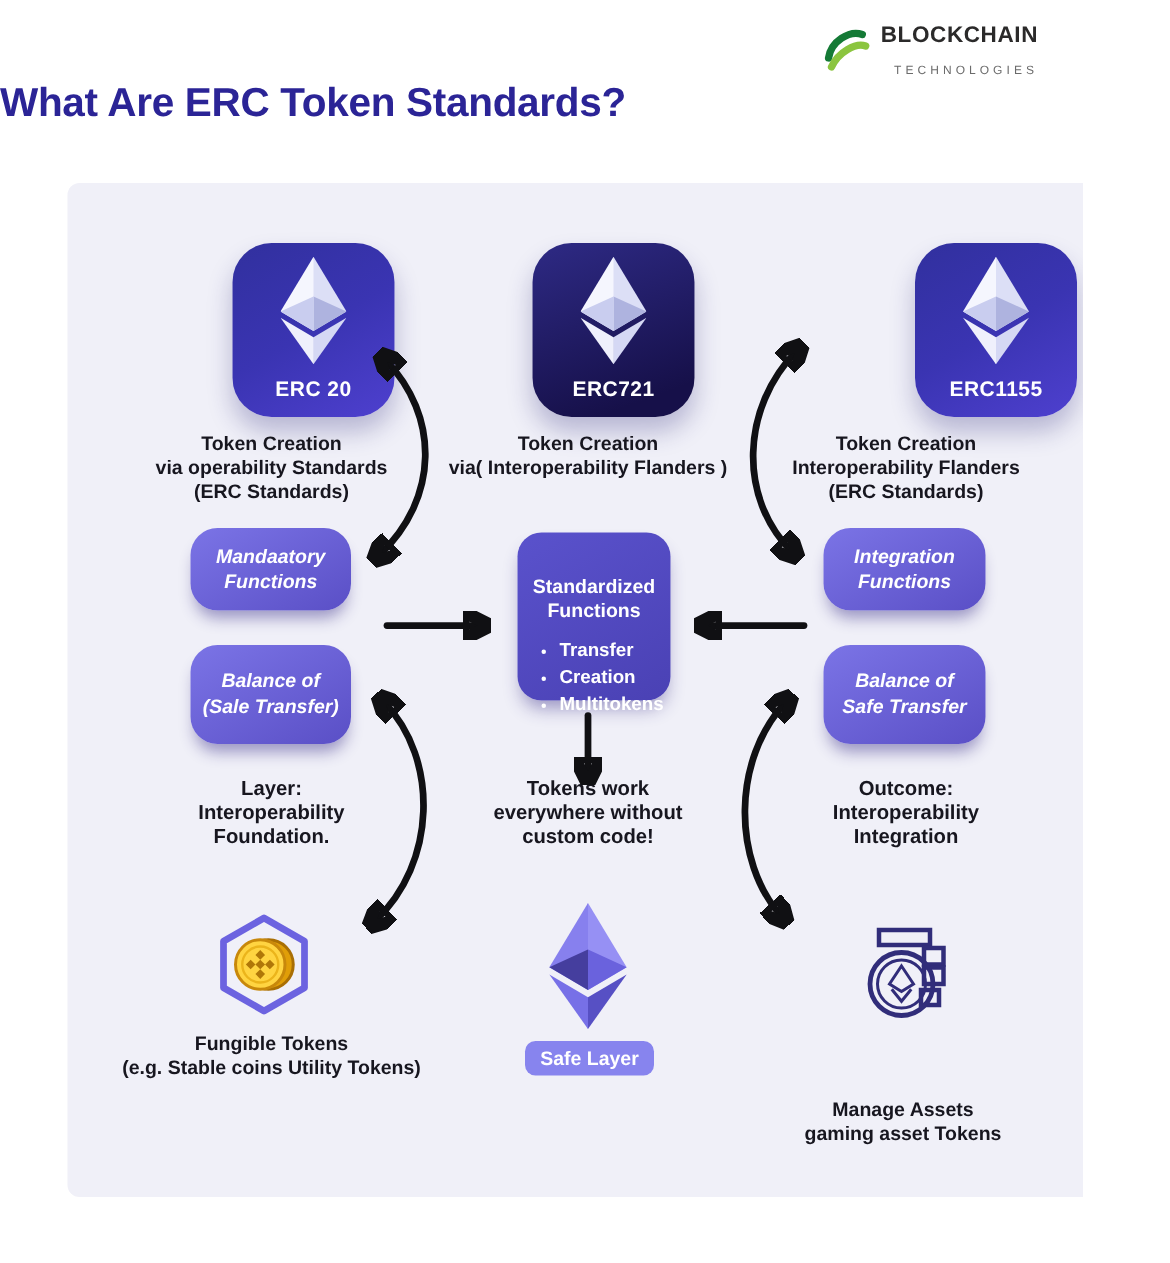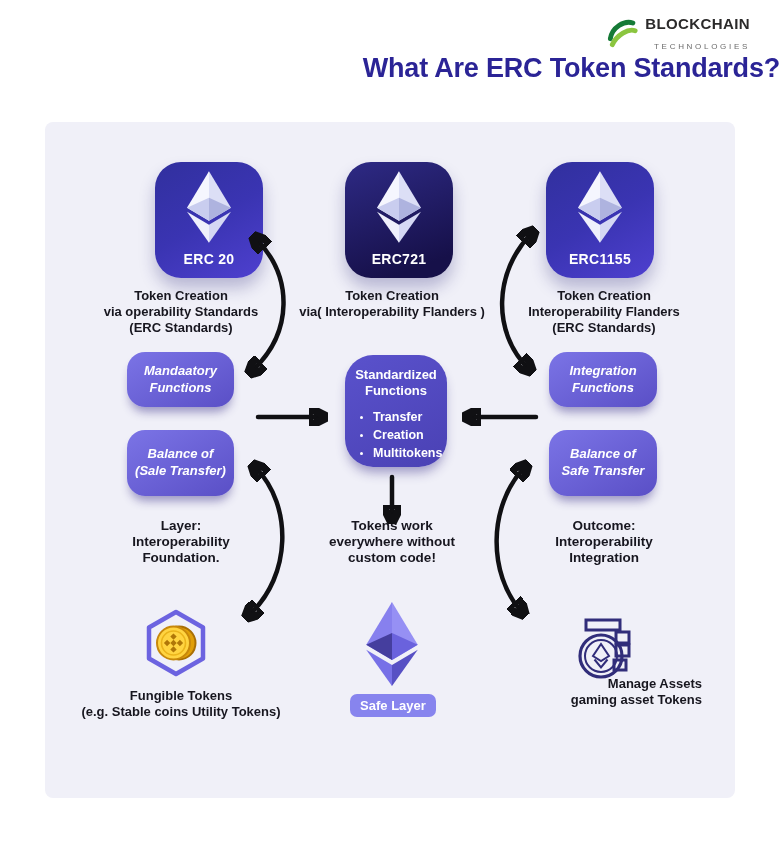--- a/index.html
+++ b/index.html
@@ -1,45 +1,45 @@
 <!DOCTYPE html>
 <html style="--title: #2B2496; --panel-bg: #F0F0F8; --card-blue-1: #31309E; --card-blue-2: #4E40CF; --card-dark-1: #2E2A85; --card-dark-2: #161049; --pill-light: #7B74E6; --pill-dark: #5A4FC6; --center-box-1: #5A52CC; --center-box-2: #4A41B4; --crate-pill: #8784EE; --hexagon: #6C63E0; --coin-gold: #FFD23F; --arrow: #101013; --text-dark: #17161F; --brand-text: #2B2A2A; --brand-sub: #6B6B6B;"><head>
 <meta charset="utf-8">
 <style>
   * { margin:0; padding:0; box-sizing:border-box; }
   html,body { background:#fff; }
   .page {
-    position:relative; width:780px; height:842px; background:#fff;
+    position:relative; width:722px; height:842px; background:#fff;
     font-family:"Liberation Sans", sans-serif; overflow:hidden;
   }
   .prelines { white-space:pre-line; }
 
   
   .brand { position:absolute; top:15px; right:30px; display:flex; align-items:center; gap:7px; }
   .brand-ico { width:32px; height:32px; }
   .brand-name { font-size:15px; font-weight:bold; letter-spacing:.4px; color:var(--brand-text,#2B2A2A); }
   .brand-sub  { font-size:8px; letter-spacing:2.7px; color:var(--brand-sub,#6B6B6B); margin-top:10px;text-align:right; }
   .title {
-    position:absolute; top:53px; left:0; right:0; text-align:right;
+    position:absolute; top:53px; left:0; right:0; text-align:left;
     font-size:27px; font-weight:bold; letter-spacing:-.2px; color:var(--title,#2B2496);
   }
 
   
   .panel { position:absolute; left:45px; top:122px; width:690px; height:676px;
            background:var(--panel-bg,#F0F0F8); border-radius:8px; }
 
   
   .card { position:absolute; width:108px; height:116px; border-radius:26px;
           display:flex; flex-direction:column; align-items:center;
           box-shadow:0 10px 16px rgba(40,35,120,.28);margin-left:28px; }
   .card-blue { background:linear-gradient(150deg,var(--card-blue-1,#31309E) 0%,#3A34B2 50%,var(--card-blue-2,#4E40CF) 100%); }
   .card-dark { background:linear-gradient(160deg,var(--card-dark-1,#2E2A85) 0%,var(--card-dark-2,#161049) 85%); }
   .card.c1 { left:127px; top:162px; }
-  .card.c2 { left:317px; top:162px; }
-  .card.c3 { left:518px; top:162px; }
+  .card.c2 { left:327px; top:162px; }
+  .card.c3 { left:582px; top:162px; }
   .card .eth { width:44px; height:72px; margin-top:9px; }
   .card-label { position:absolute; bottom:11px; width:100%; text-align:center;
                 color:#fff; font-size:14px; font-weight:bold; letter-spacing:.3px; }
 
   .eth-white { --e-ul:#F5F6FE; --e-ur:#DCDFF6; --e-ml:#C9CDEF; --e-mr:#AEB3DF; --e-ll:#EFF0FC; --e-lr:#D5D8F4; }
   .eth-purple { --e-ul:#8780EE; --e-ur:#9690F4; --e-ml:#453E9E; --e-mr:#6A62DD; --e-ll:#7770E7; --e-lr:#5750C4; }
 
   .caption { position:absolute; width:224px; text-align:center; top:288px;
              font-size:13px; font-weight:bold; line-height:1.22; color:var(--text-dark,#17161F); }
   .caption.cap1 { left:69px; }
@@ -55,21 +55,21 @@
     box-shadow:0 8px 10px -3px rgba(49,38,130,.45);
     font-style:italic;
   }
   .pill.mandatory   { left:127px; top:352px; width:107px; height:55px; }
   .pill.integration { left:549px; top:352px; width:108px; height:55px; }
   .pill.balance-sale{ left:127px; top:430px; width:107px; height:66px; }
   .pill.balance-safe{ left:549px; top:430px; width:108px; height:66px; }
 
   .center-box {
     position:absolute; left:345px; top:355px; width:102px; height:112px;
-    border-radius:28px; color:#fff; padding:12px 8px 8px 8px;
+    border-radius:16px; color:#fff; padding:28px 8px 8px 8px;
     background:linear-gradient(150deg,var(--center-box-1,#5A52CC),var(--center-box-2,#4A41B4));
     box-shadow:0 8px 12px -3px rgba(49,38,130,.45);
   }
   .center-box-title { text-align:center; font-size:13px; font-weight:bold; line-height:1.22; }
   .center-box ul { margin:9px 12px 0 0; padding-left:20px; }
   .center-box li { font-size:12.5px; font-weight:bold; line-height:1.45; }
   .center-box li::marker { font-size:10px; }
 
   
   .note { position:absolute; top:518px; text-align:center; font-size:13.5px;
@@ -82,21 +82,21 @@
   .hex-ico  { position:absolute; left:142px; top:608px; width:68px; height:70px; }
   .eth-big  { position:absolute; left:366px; top:602px; width:52px; height:84px; }
   .coins-ico{ position:absolute; left:574px; top:618px; width:58px; height:62px; }
 
   .crate-pill { position:absolute; left:350px; top:694px; width:86px; height:23px;
                 background:var(--crate-pill,#8784EE); border-radius:7px; color:#fff;
                 font-size:13px; font-weight:bold; display:flex; align-items:center; justify-content:center; }
   .foot-cap { position:absolute; text-align:center; font-size:13px; font-weight:bold;
               line-height:1.2; color:var(--text-dark,#17161F); }
   .foot-cap.fungible { left:56px;  top:688px; width:250px; }
-  .foot-cap.manage   { left:502px; top:676px; width:200px;text-align:right; }
+  .foot-cap.manage   { left:502px; top:732px; width:200px; }
 
   
   .arrows { position:absolute; inset:0; width:780px; height:842px; pointer-events:none; }
   .arrows path { stroke:var(--arrow,#101013); stroke-width:4.5; fill:none; stroke-linecap:round; }
 
   .hidden-defs { position:absolute; width:0; height:0; overflow:hidden; }
 </style>
 </head>
 <body>
 

